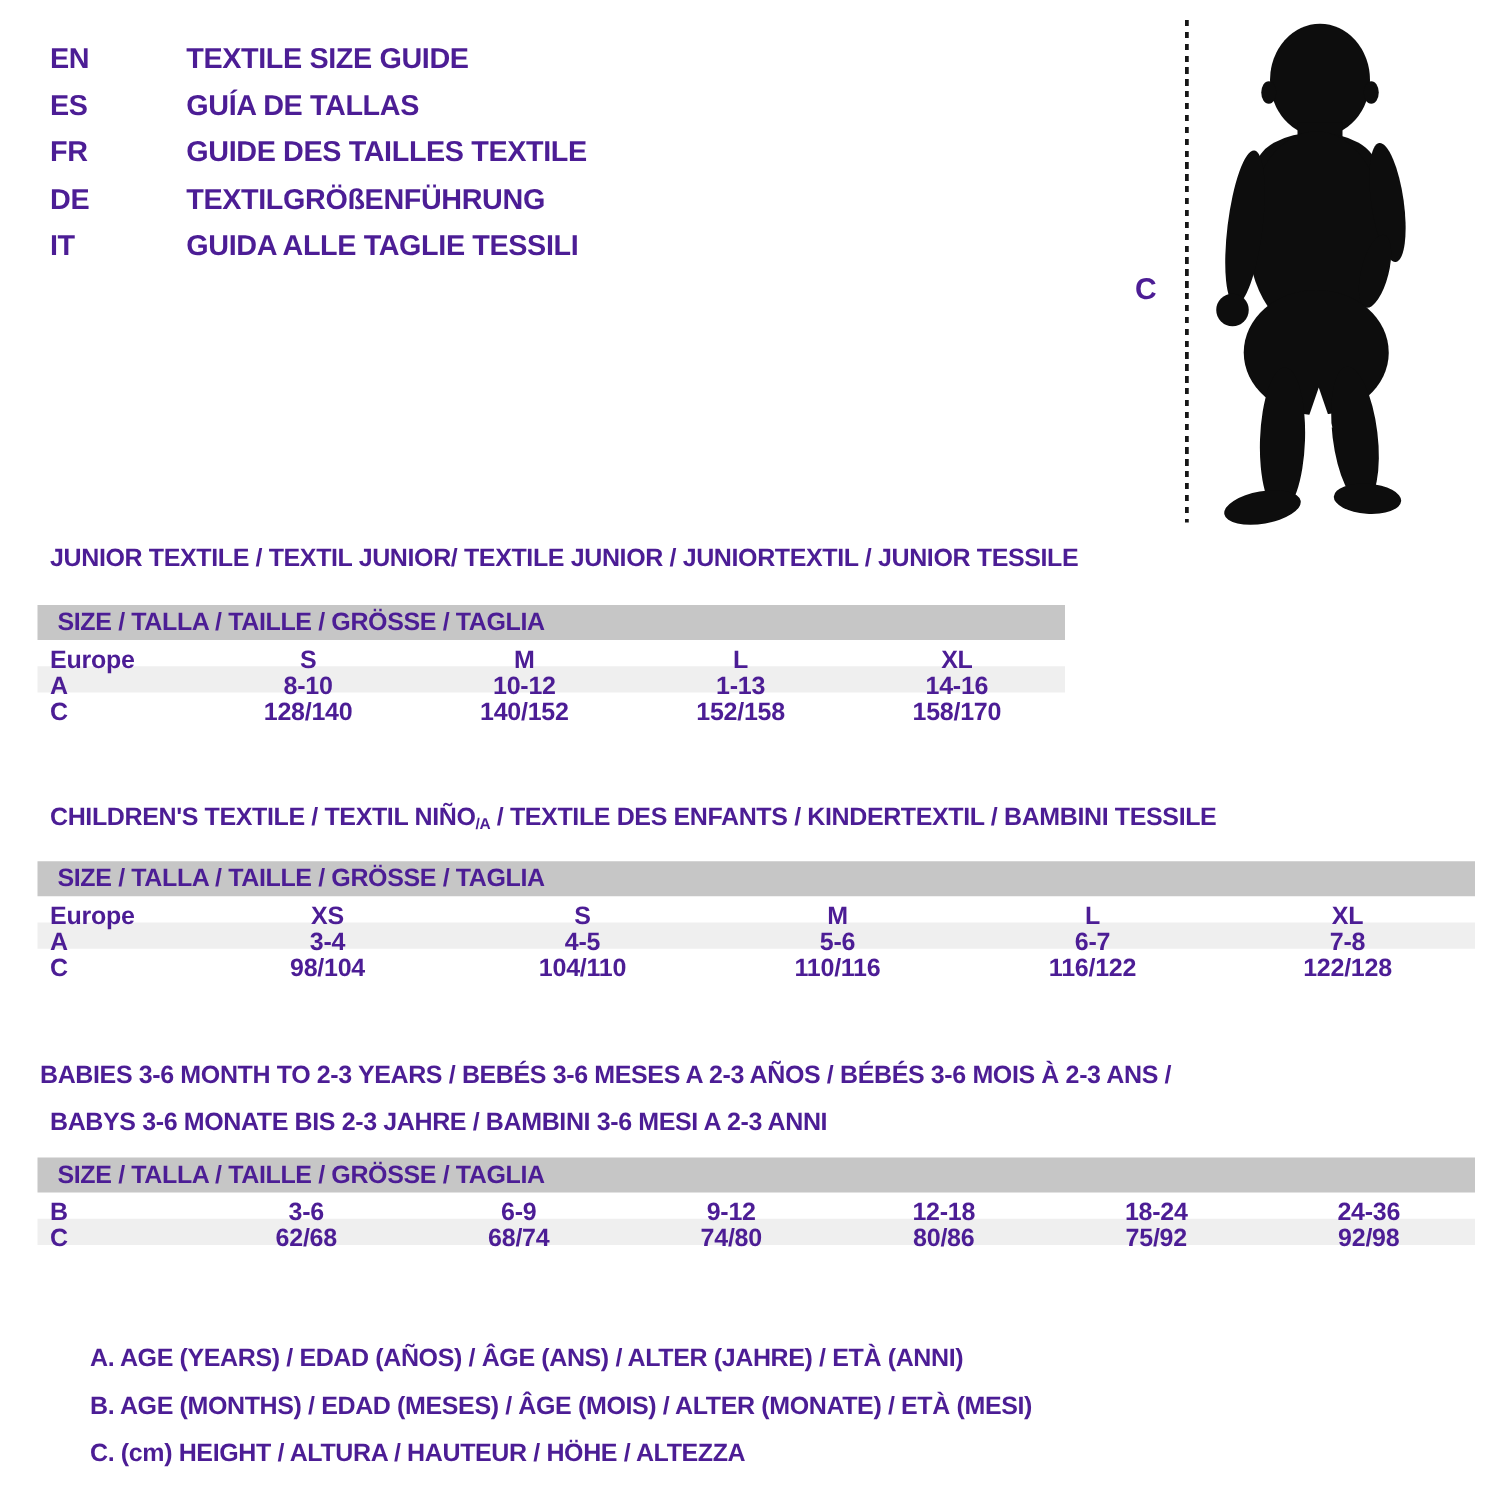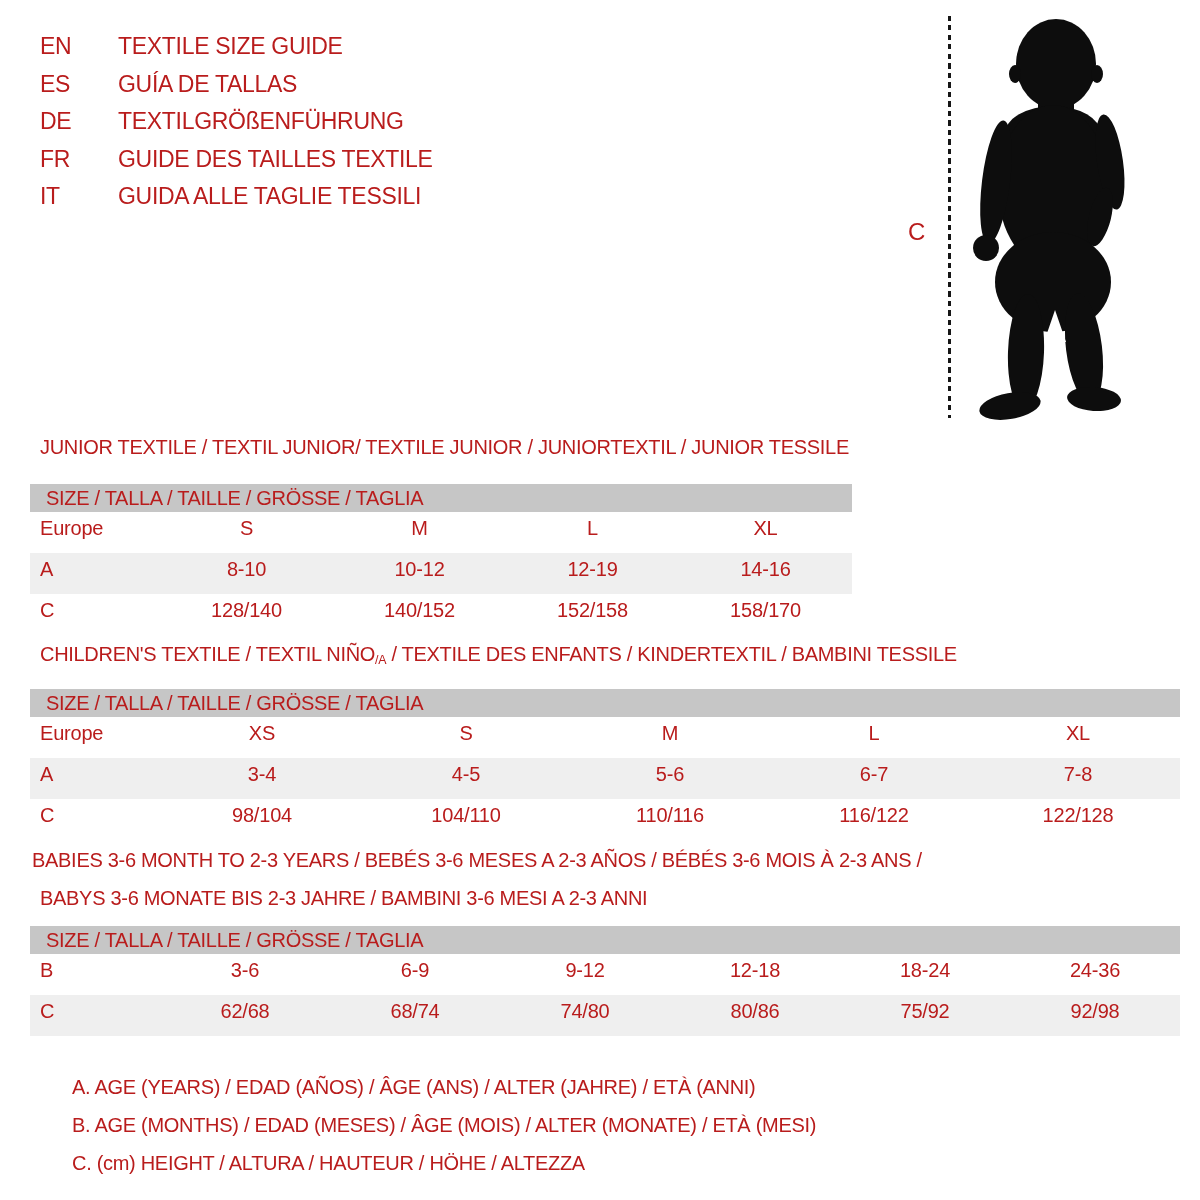--- a/index.html
+++ b/index.html
@@ -1,47 +1,47 @@
 <!DOCTYPE html>
 <html><head>
 <meta charset="utf-8">
 <style>
   html, body { margin: 0; padding: 0; background: #ffffff; }
   .page {
     position: relative;
     width: 1200px; height: 1200px;
     background: #ffffff;
-    color: #b91c1c;
+    color: #4c1d95;
     font-family: "Liberation Sans", sans-serif;
-    font-weight: 400;
+    font-weight: 700;
     overflow: hidden;
   }
   .abs { position: absolute; }
 
   
   .lang-list { left: 40px; top: 28px; }
   .lang-row { display: flex; height: 37.5px; align-items: center; font-size: 23px; letter-spacing: -0.3px; }
   .lang-code { width: 78px; }
-  .lang-title { white-space: nowrap; }
+  .lang-title { white-space: nowrap; margin-left: 31px; }
 
   
   .measure-line {
     left: 948px; top: 16px; width: 3px; height: 402px;
     background: repeating-linear-gradient(to bottom, #161616 0 5px, transparent 5px 9.5px);
   }
   .measure-label { left: 908px; top: 218px; font-size: 24px; }
 
   
   .section-title { font-size: 20px; letter-spacing: -0.3px; white-space: nowrap; }
   .sub { font-size: 0.62em; vertical-align: -0.25em; }
 
   
   .size-table { position: absolute; font-size: 20px; letter-spacing: -0.2px; }
   .thead { background: #c6c6c6; height: 28px; line-height: 28px; padding-left: 16px; letter-spacing: -0.3px; }
-  .trow { display: grid; height: 41px; line-height: 33px; }
+  .trow { display: grid; height: 21px; line-height: 33px; }
   .trow.striped { background: #efefef; }
   .cols4 { grid-template-columns: 130px repeat(4, 1fr); }
   .cols5 { grid-template-columns: 130px repeat(5, 1fr); }
   .cols6 { grid-template-columns: 130px repeat(6, 1fr); }
   .tlabel { padding-left: 10px; text-align: left; }
   .tcell { text-align: center; }
 
   
   .legend { left: 28px; top: 1068px; margin-left: 44px; }
   .legend-line { height: 38px; line-height: 38px; font-size: 20px; letter-spacing: -0.3px; white-space: nowrap; }
@@ -54,26 +54,26 @@
   <div class="abs lang-list">
     <div class="lang-row">
       <span class="lang-code">EN</span>
       <span class="lang-title">TEXTILE SIZE GUIDE</span>
     </div>
     <div class="lang-row">
       <span class="lang-code">ES</span>
       <span class="lang-title">GUÍA DE TALLAS</span>
     </div>
     <div class="lang-row">
+      <span class="lang-code">FR</span>
+      <span class="lang-title">GUIDE DES TAILLES TEXTILE</span>
+    </div>
+    <div class="lang-row">
       <span class="lang-code">DE</span>
       <span class="lang-title">TEXTILGRÖßENFÜHRUNG</span>
-    </div>
-    <div class="lang-row">
-      <span class="lang-code">FR</span>
-      <span class="lang-title">GUIDE DES TAILLES TEXTILE</span>
     </div>
     <div class="lang-row">
       <span class="lang-code">IT</span>
       <span class="lang-title">GUIDA ALLE TAGLIE TESSILI</span>
     </div>
   </div>
 
   <div class="abs measure-label">C</div>
   <div class="abs measure-line"></div>
   <svg class="abs" style="left:958px; top:12px;" width="195" height="410" viewBox="0 0 195 410" aria-hidden="true">
@@ -105,21 +105,21 @@
       <span class="tlabel">Europe</span>
       <span class="tcell">S</span>
       <span class="tcell">M</span>
       <span class="tcell">L</span>
       <span class="tcell">XL</span>
     </div>
     <div class="trow cols4 striped">
       <span class="tlabel">A</span>
       <span class="tcell">8-10</span>
       <span class="tcell">10-12</span>
-      <span class="tcell">12-19</span>
+      <span class="tcell">1-13</span>
       <span class="tcell">14-16</span>
     </div>
     <div class="trow cols4">
       <span class="tlabel">C</span>
       <span class="tcell">128/140</span>
       <span class="tcell">140/152</span>
       <span class="tcell">152/158</span>
       <span class="tcell">158/170</span>
     </div>
   </div>

